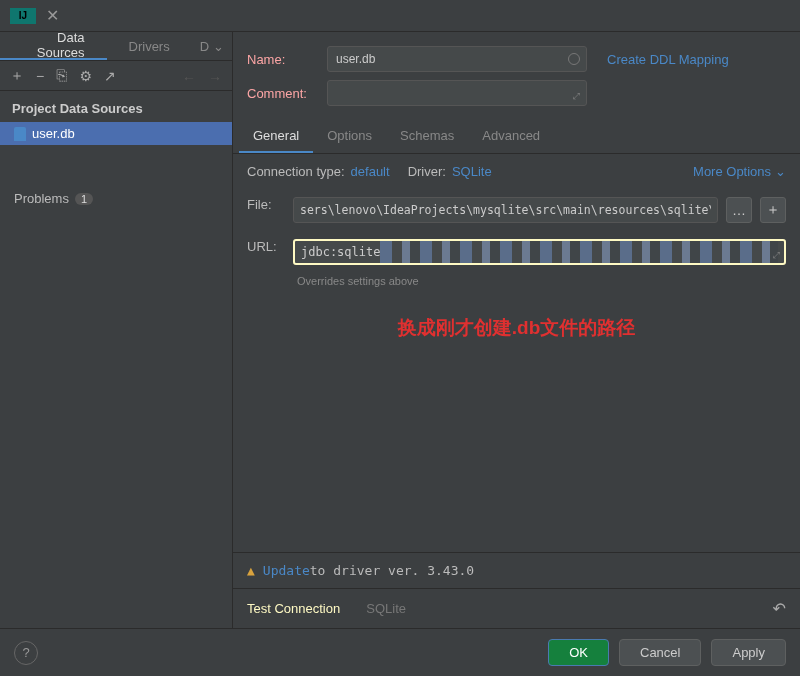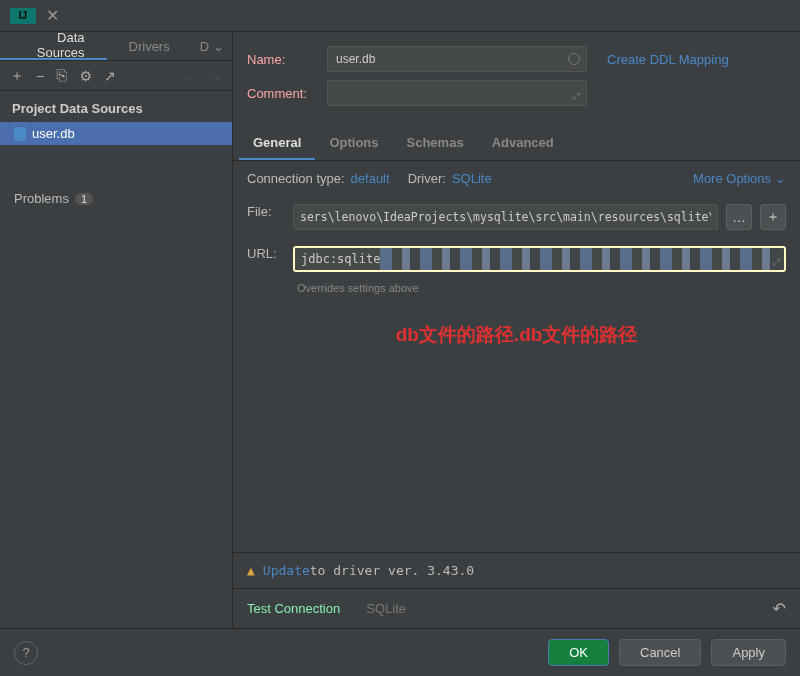--- a/index.html
+++ b/index.html
@@ -123,23 +123,22 @@
   width: 12px; height: 12px;
   border: 1px solid #777; border-radius: 50%;
 }
 .comment-input { max-width: 260px; position: relative; }
 .expand-arr { position: absolute; right: 6px; bottom: 3px; font-size: 9px; color: #888; }
 .ddl-link { color: #4a88c7; cursor: pointer; margin-left: 12px; }
 
 .inner-tabs {
   display: flex;
   border-bottom: 1px solid #2b2b2b;
-  margin-top: 17px;
+  margin-top: 10px;
   padding: 0 6px;
-  font-weight: bold;
 }
 .inner-tab {
   padding: 8px 14px;
   color: #888;
   cursor: pointer;
 }
 .inner-tab.active {
   color: #ddd;
   border-bottom: 2px solid #4a88c7;
 }
@@ -228,21 +227,21 @@
   font-size: 13px;
 }
 .warn-ico { color: #d9a33e; margin-right: 8px; }
 .upd-link { color: #4a88c7; cursor: pointer; }
 
 .test-bar {
   border-top: 1px solid #2b2b2b;
   padding: 10px 14px;
   display: flex; align-items: center;
 }
-.test-link { color: #86efac; cursor: pointer; }
+.test-link { color: #fef9c3; cursor: pointer; }
 .sqlite-lbl { color: #777; margin-left: 26px; }
 .undo-ico { margin-left: auto; color: #aaa; font-size: 16px; cursor: pointer; }
 
 .footer {
   height: 48px;
   border-top: 1px solid #2b2b2b;
   display: flex; align-items: center;
   padding: 0 14px;
   gap: 10px;
 }
@@ -348,21 +347,21 @@
     <div class="url-row">
       <span class="field-label">URL:</span>
       <div class="url-input-wrap">
         <span class="url-prefix">jdbc:sqlite</span>
         <div class="pixelate"></div>
         <span class="url-expand">⤢</span>
       </div>
     </div>
     <div class="hint">Overrides settings above</div>
 
-    <div class="annotation">db文件的路径.db文件的路径</div>
+    <div class="annotation">换成刚才创建.db文件的路径</div>
 
     <div class="content-spacer"></div>
 
     <div class="update-bar">
       <span class="warn-ico">▲</span>
       <span class="upd-link">Update</span>
       <span> to driver ver. 3.43.0</span>
     </div>
     <div class="test-bar">
       <span class="test-link">Test Connection</span>

